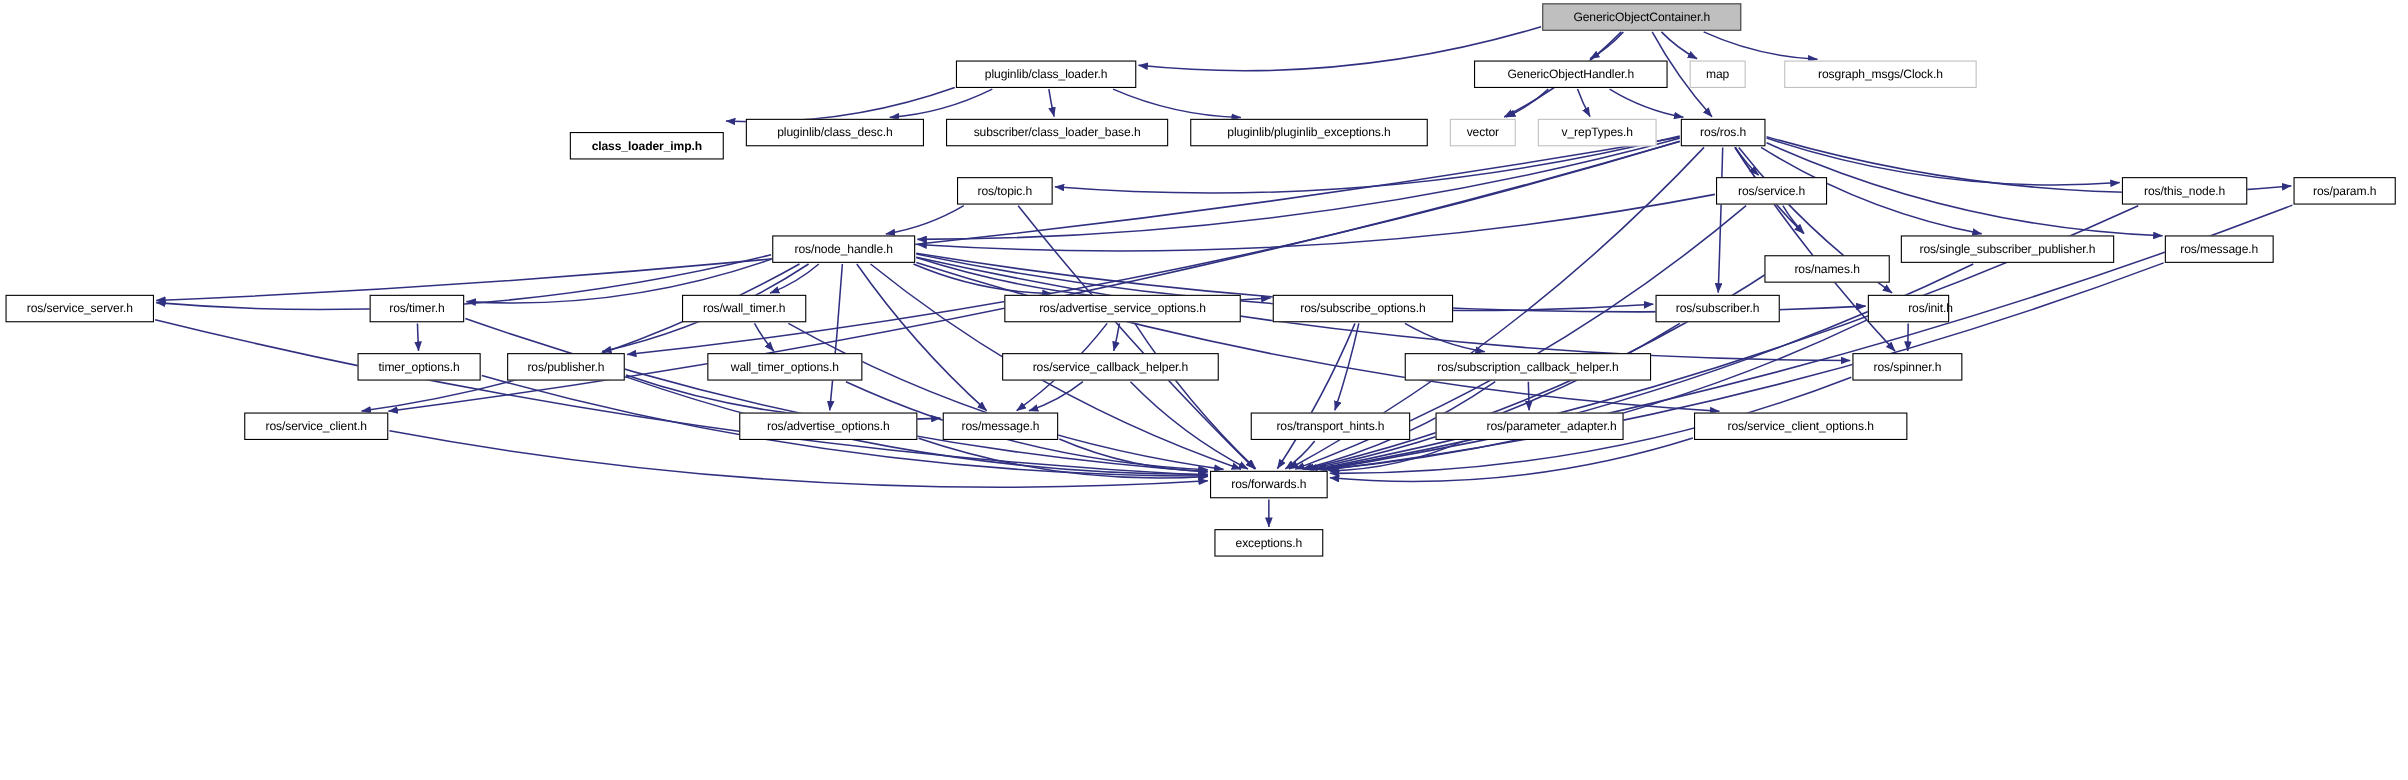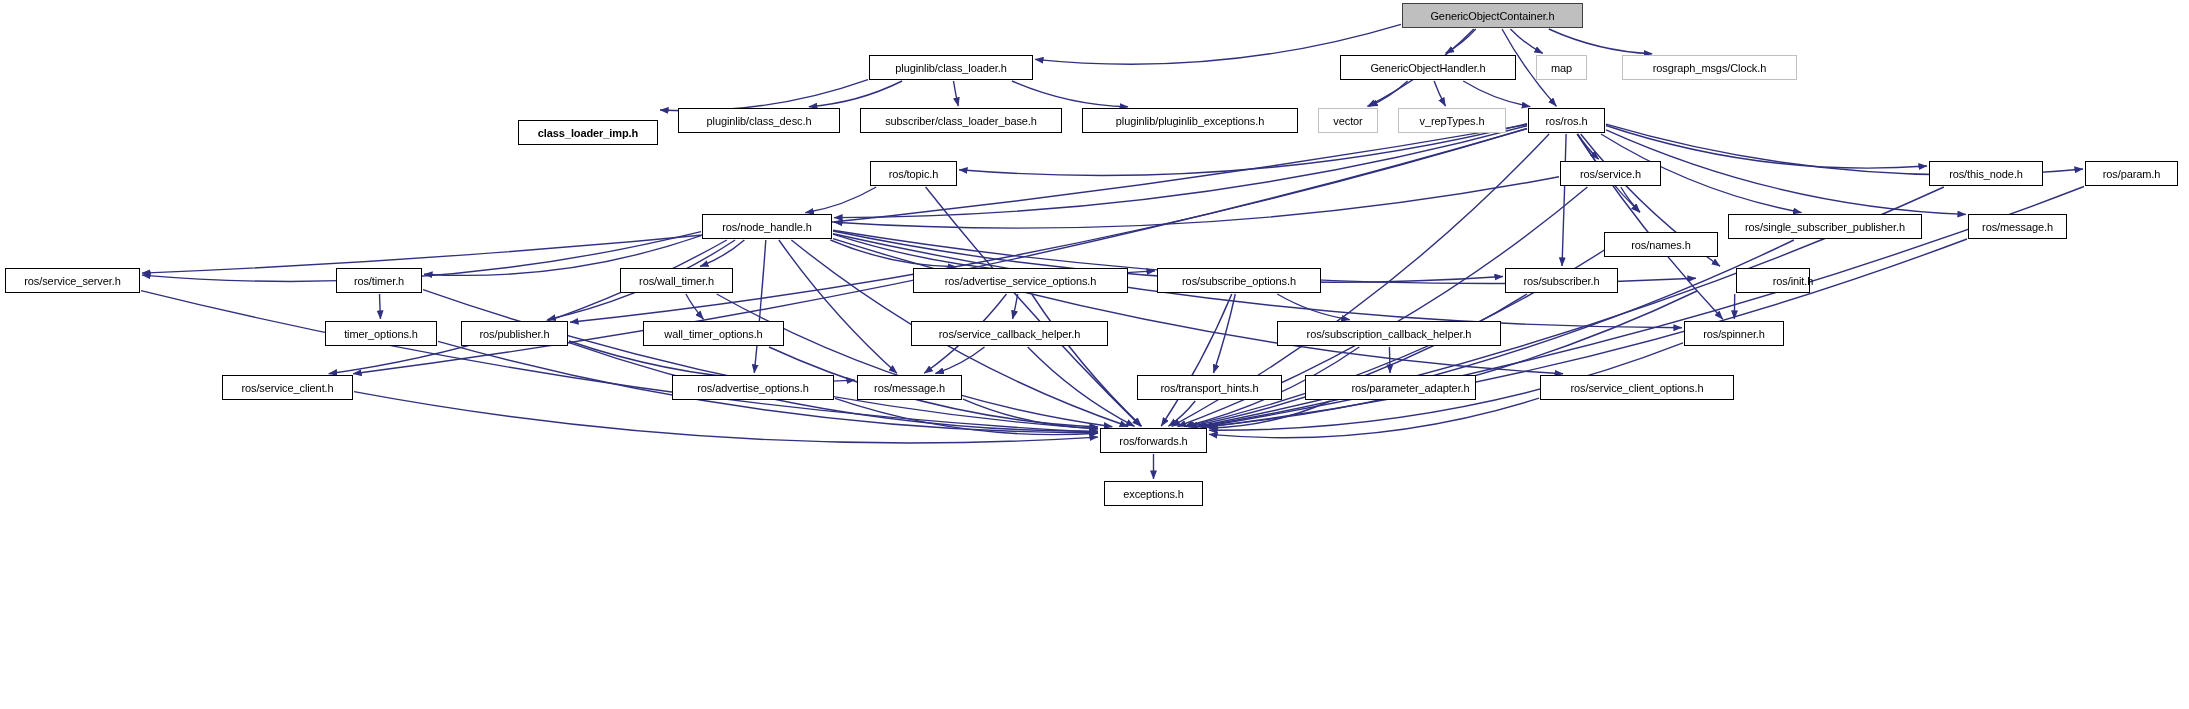--- a/index.html
+++ b/index.html
@@ -137,21 +137,21 @@
       <div class="node" style="left: 702px; top: 214px; width: 130px;">ros/node_handle.h</div>
       <div class="node" style="left: 1604px; top: 232px; width: 114px;">ros/names.h</div>
       <div class="node" style="left: 1728px; top: 214px; width: 194px;">ros/single_subscriber_publisher.h</div>
       <div class="node" style="left: 1968px; top: 214px; width: 99px;">ros/message.h</div>
       <div class="node" style="left: 5px; top: 268px; width: 135px;">ros/service_server.h</div>
       <div class="node" style="left: 336px; top: 268px; width: 86px;">ros/timer.h</div>
       <div class="node" style="left: 620px; top: 268px; width: 113px;">ros/wall_timer.h</div>
       <div class="node" style="left: 913px; top: 268px; width: 215px;">ros/advertise_service_options.h</div>
       <div class="node" style="left: 1157px; top: 268px; width: 164px;">ros/subscribe_options.h</div>
       <div class="node" style="left: 1505px; top: 268px; width: 113px;">ros/subscriber.h</div>
-      <div class="node" style="left: 1736px; top: 268px; width: 74px; padding-left: 40px;">ros/init.h</div>
+      <div class="node" style="left: 1698px; top: 268px; width: 74px; padding-left: 40px;">ros/init.h</div>
       <div class="node" style="left: 325px; top: 321px; width: 112px;">timer_options.h</div>
       <div class="node" style="left: 461px; top: 321px; width: 107px;">ros/publisher.h</div>
       <div class="node" style="left: 643px; top: 321px; width: 141px;">wall_timer_options.h</div>
       <div class="node" style="left: 911px; top: 321px; width: 197px;">ros/service_callback_helper.h</div>
       <div class="node" style="left: 1277px; top: 321px; width: 224px;">ros/subscription_callback_helper.h</div>
       <div class="node" style="left: 1684px; top: 321px; width: 100px;">ros/spinner.h</div>
       <div class="node" style="left: 222px; top: 375px; width: 131px; text-align: right;">ros/service_client.h</div>
       <div class="node" style="left: 672px; top: 375px; width: 162px;">ros/advertise_options.h</div>
       <div class="node" style="left: 857px; top: 375px; width: 105px;">ros/message.h</div>
       <div class="node" style="left: 1137px; top: 375px; width: 145px;">ros/transport_hints.h</div>

